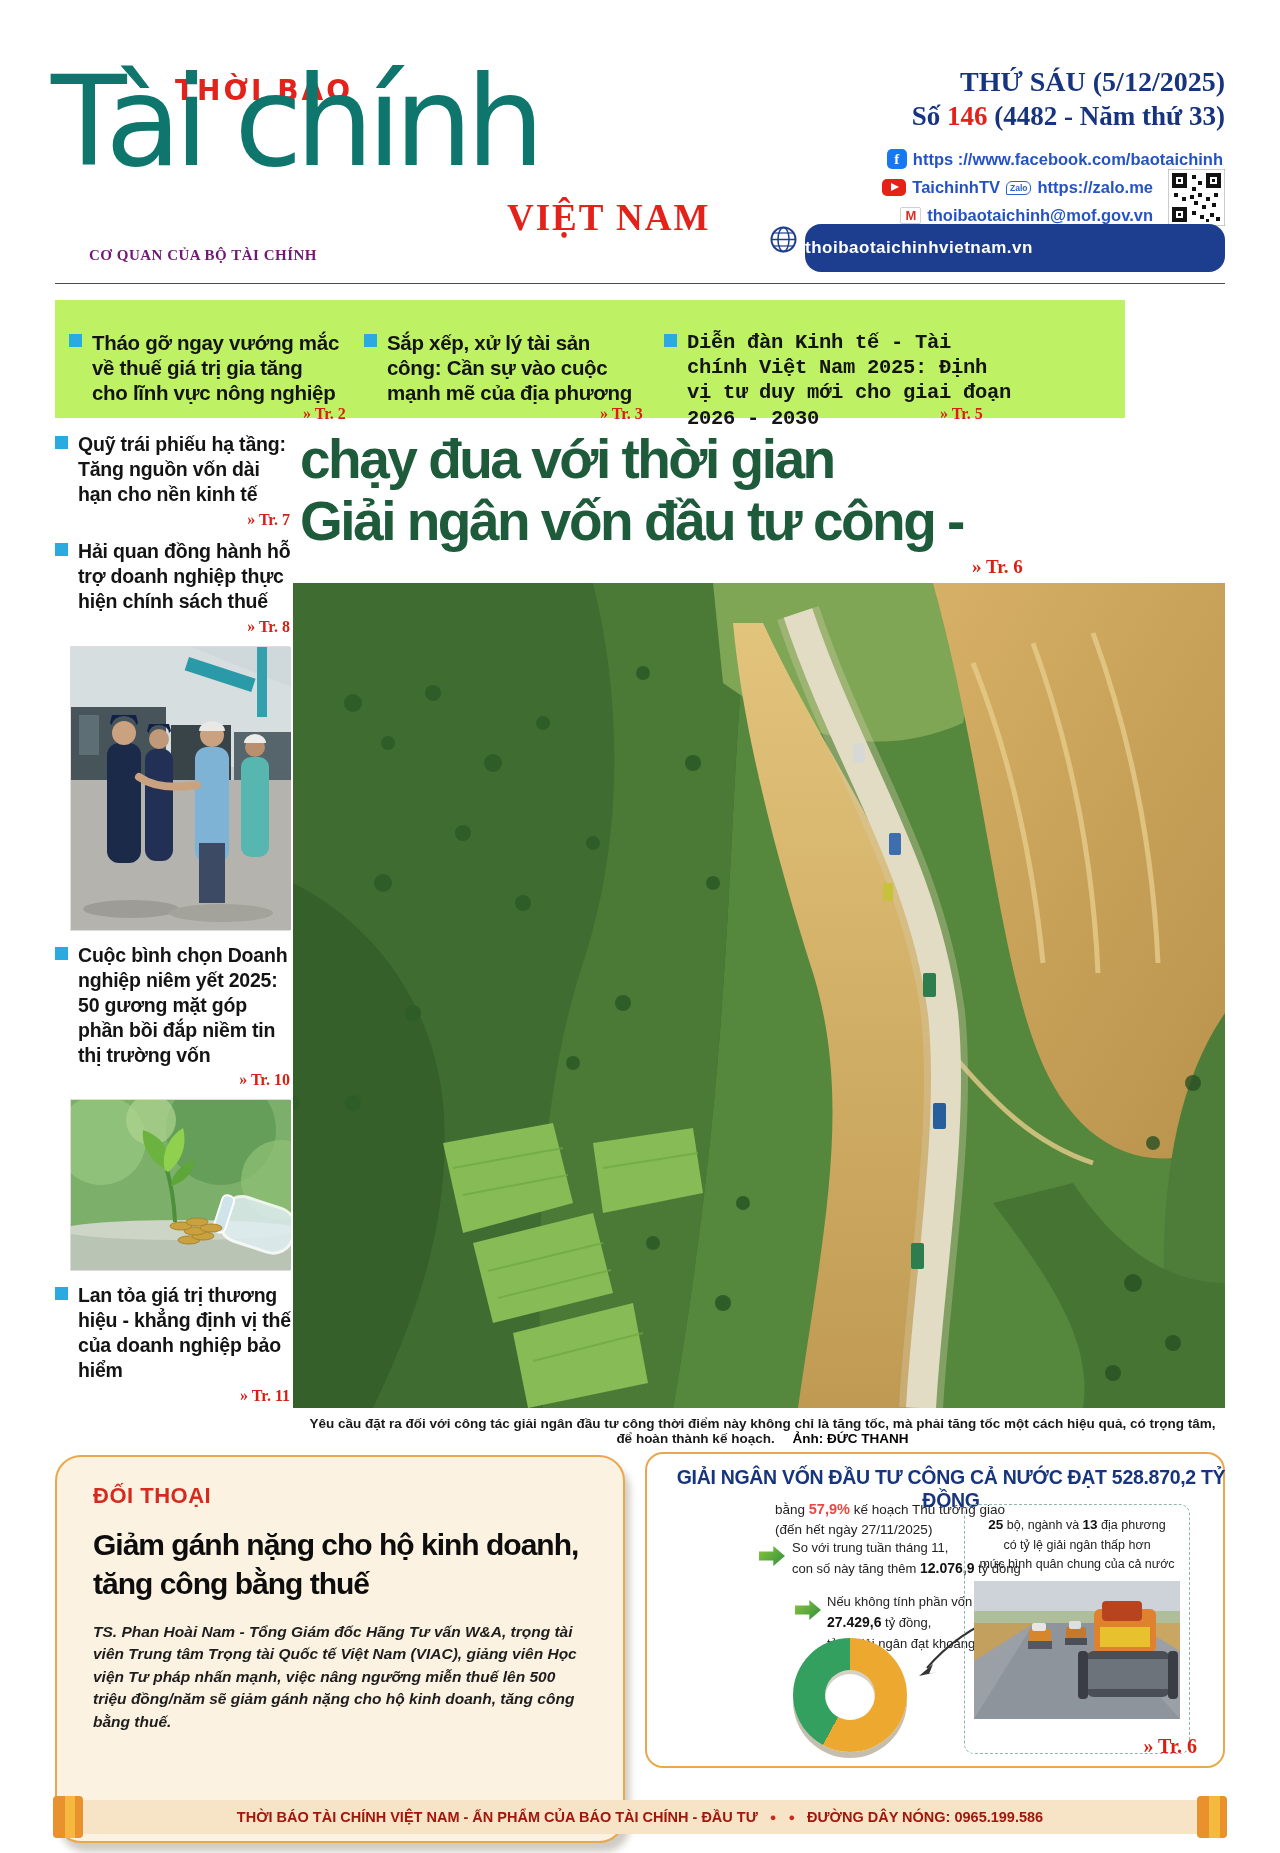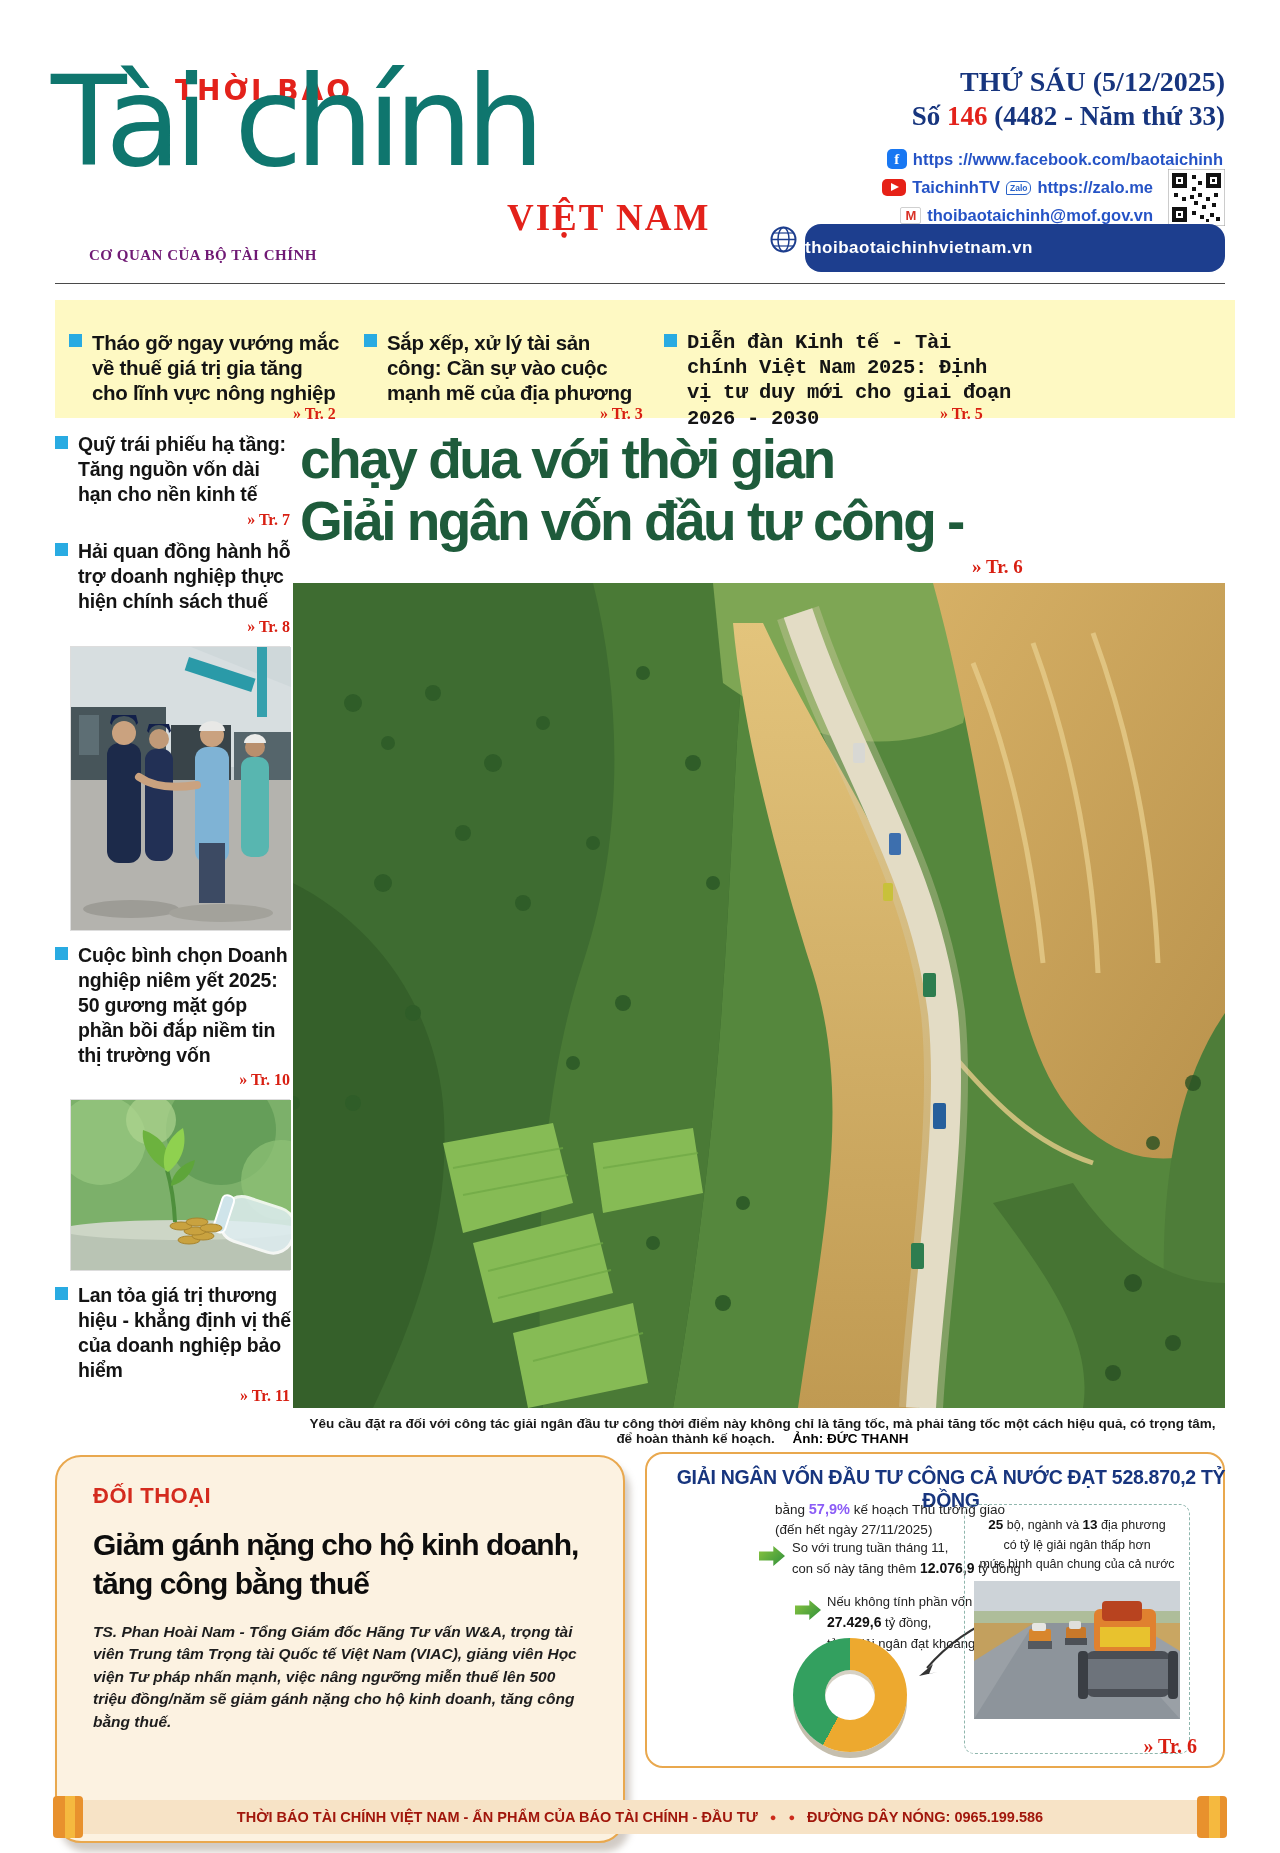--- a/index.html
+++ b/index.html
@@ -39,30 +39,30 @@
          font-weight:bold;font-size:13px;align-items:center;justify-content:center;border-radius:2px;}
   .qr{position:absolute;top:129px;right:0;width:57px;height:57px;}
   .webbar{position:absolute;top:184px;right:0;width:420px;height:48px;background:#1D3E8E;
          border-radius:16px;color:#fff;font-size:17px;font-weight:bold;display:flex;
          align-items:center;justify-content:flex-start;letter-spacing:.5px;}
   .globe{position:absolute;top:186px;right:428px;width:27px;height:27px;}
 
   .rule{position:absolute;left:55px;top:283px;width:1170px;height:0;border-top:1.5px solid #4a4a4a;}
 
   
-  .band{position:absolute;left:55px;top:300px;width:1180px;height:118px;background:#fef9c3;
+  .band{position:absolute;left:55px;top:300px;width:1070px;height:118px;background:#bef264;
         display:grid;grid-template-columns:295px 300px 1fr;padding:0;box-sizing:border-box;}
   .band-col{position:relative;padding:30px 0 0 14px;}
   .band-title{position:relative;width:250px;padding-left:23px;font-size:20.5px;font-weight:bold;
         color:#141414;line-height:1.23;letter-spacing:-.3px;}
   .band-col:nth-child(3) .band-title{width:330px;font-family:Liberation Mono, monospace;}
   .sq{position:absolute;left:0;top:4px;width:13px;height:13px;background:#29ABE2;}
   .band-ref{position:absolute;bottom:8px;font-family:"Liberation Serif",serif;font-weight:bold;
         font-size:16px;color:#D81F12;}
-  .band-col:nth-child(1) .band-ref{left:238px;}
+  .band-col:nth-child(1) .band-ref{left:248px;}
   .band-col:nth-child(2) .band-ref{left:250px;}
   .band-col:nth-child(3) .band-ref{left:290px;}
 
   
   .sidebar{position:absolute;left:55px;top:432px;width:237px;}
   .sb-item{position:relative;padding-left:23px;font-size:19.5px;font-weight:bold;color:#141414;
         line-height:1.28;letter-spacing:-.2px;margin-bottom:2px;}
   .sb-ref{display:block;text-align:right;font-family:"Liberation Serif",serif;font-weight:bold;
         font-size:16px;color:#D81F12;margin:4px 2px 10px 0;}
   .sb-photo{margin:2px 0 12px 15px;width:220px;border:1px solid #ddd;box-sizing:border-box;line-height:0;}
@@ -89,21 +89,21 @@
         line-height:1.45;}
   .dlg-ref{position:absolute;right:30px;bottom:12px;font-family:"Liberation Serif",serif;
         font-weight:bold;font-size:19px;color:#D81F12;}
 
   
   .info{position:absolute;left:645px;top:1452px;width:580px;height:316px;background:#fff;
         border:2px solid #E9A84E;border-radius:18px;box-sizing:border-box;}
   .info-title{position:absolute;top:12px;left:0;width:100%;text-align:center;color:#17357E;
         font-size:19.5px;font-weight:bold;letter-spacing:-.3px;padding-left:16px;}
   .info-sub{position:absolute;top:47px;left:128px;font-size:13.5px;color:#222;}
-  .info-sub b{font-size:14.5px;color:#8b5cf6;}
+  .info-sub b{font-size:14.5px;color:#ef4444;}
   .info-sub2{position:absolute;top:68px;left:128px;font-size:13.5px;color:#222;}
   .fact{position:absolute;font-size:13px;color:#222;line-height:1.5;}
   .fact b{font-size:14px;color:#111;}
   .fact1{top:84px;left:145px;}
   .fact2{top:138px;left:180px;}
   .arrow{position:absolute;width:26px;height:20px;
         background:linear-gradient(135deg,#8CC63F,#2E8F3C);
         clip-path:polygon(0 28%,55% 28%,55% 0,100% 50%,55% 100%,55% 72%,0 72%);}
   .arrow1{top:92px;left:112px;}
   .arrow2{top:146px;left:148px;}

